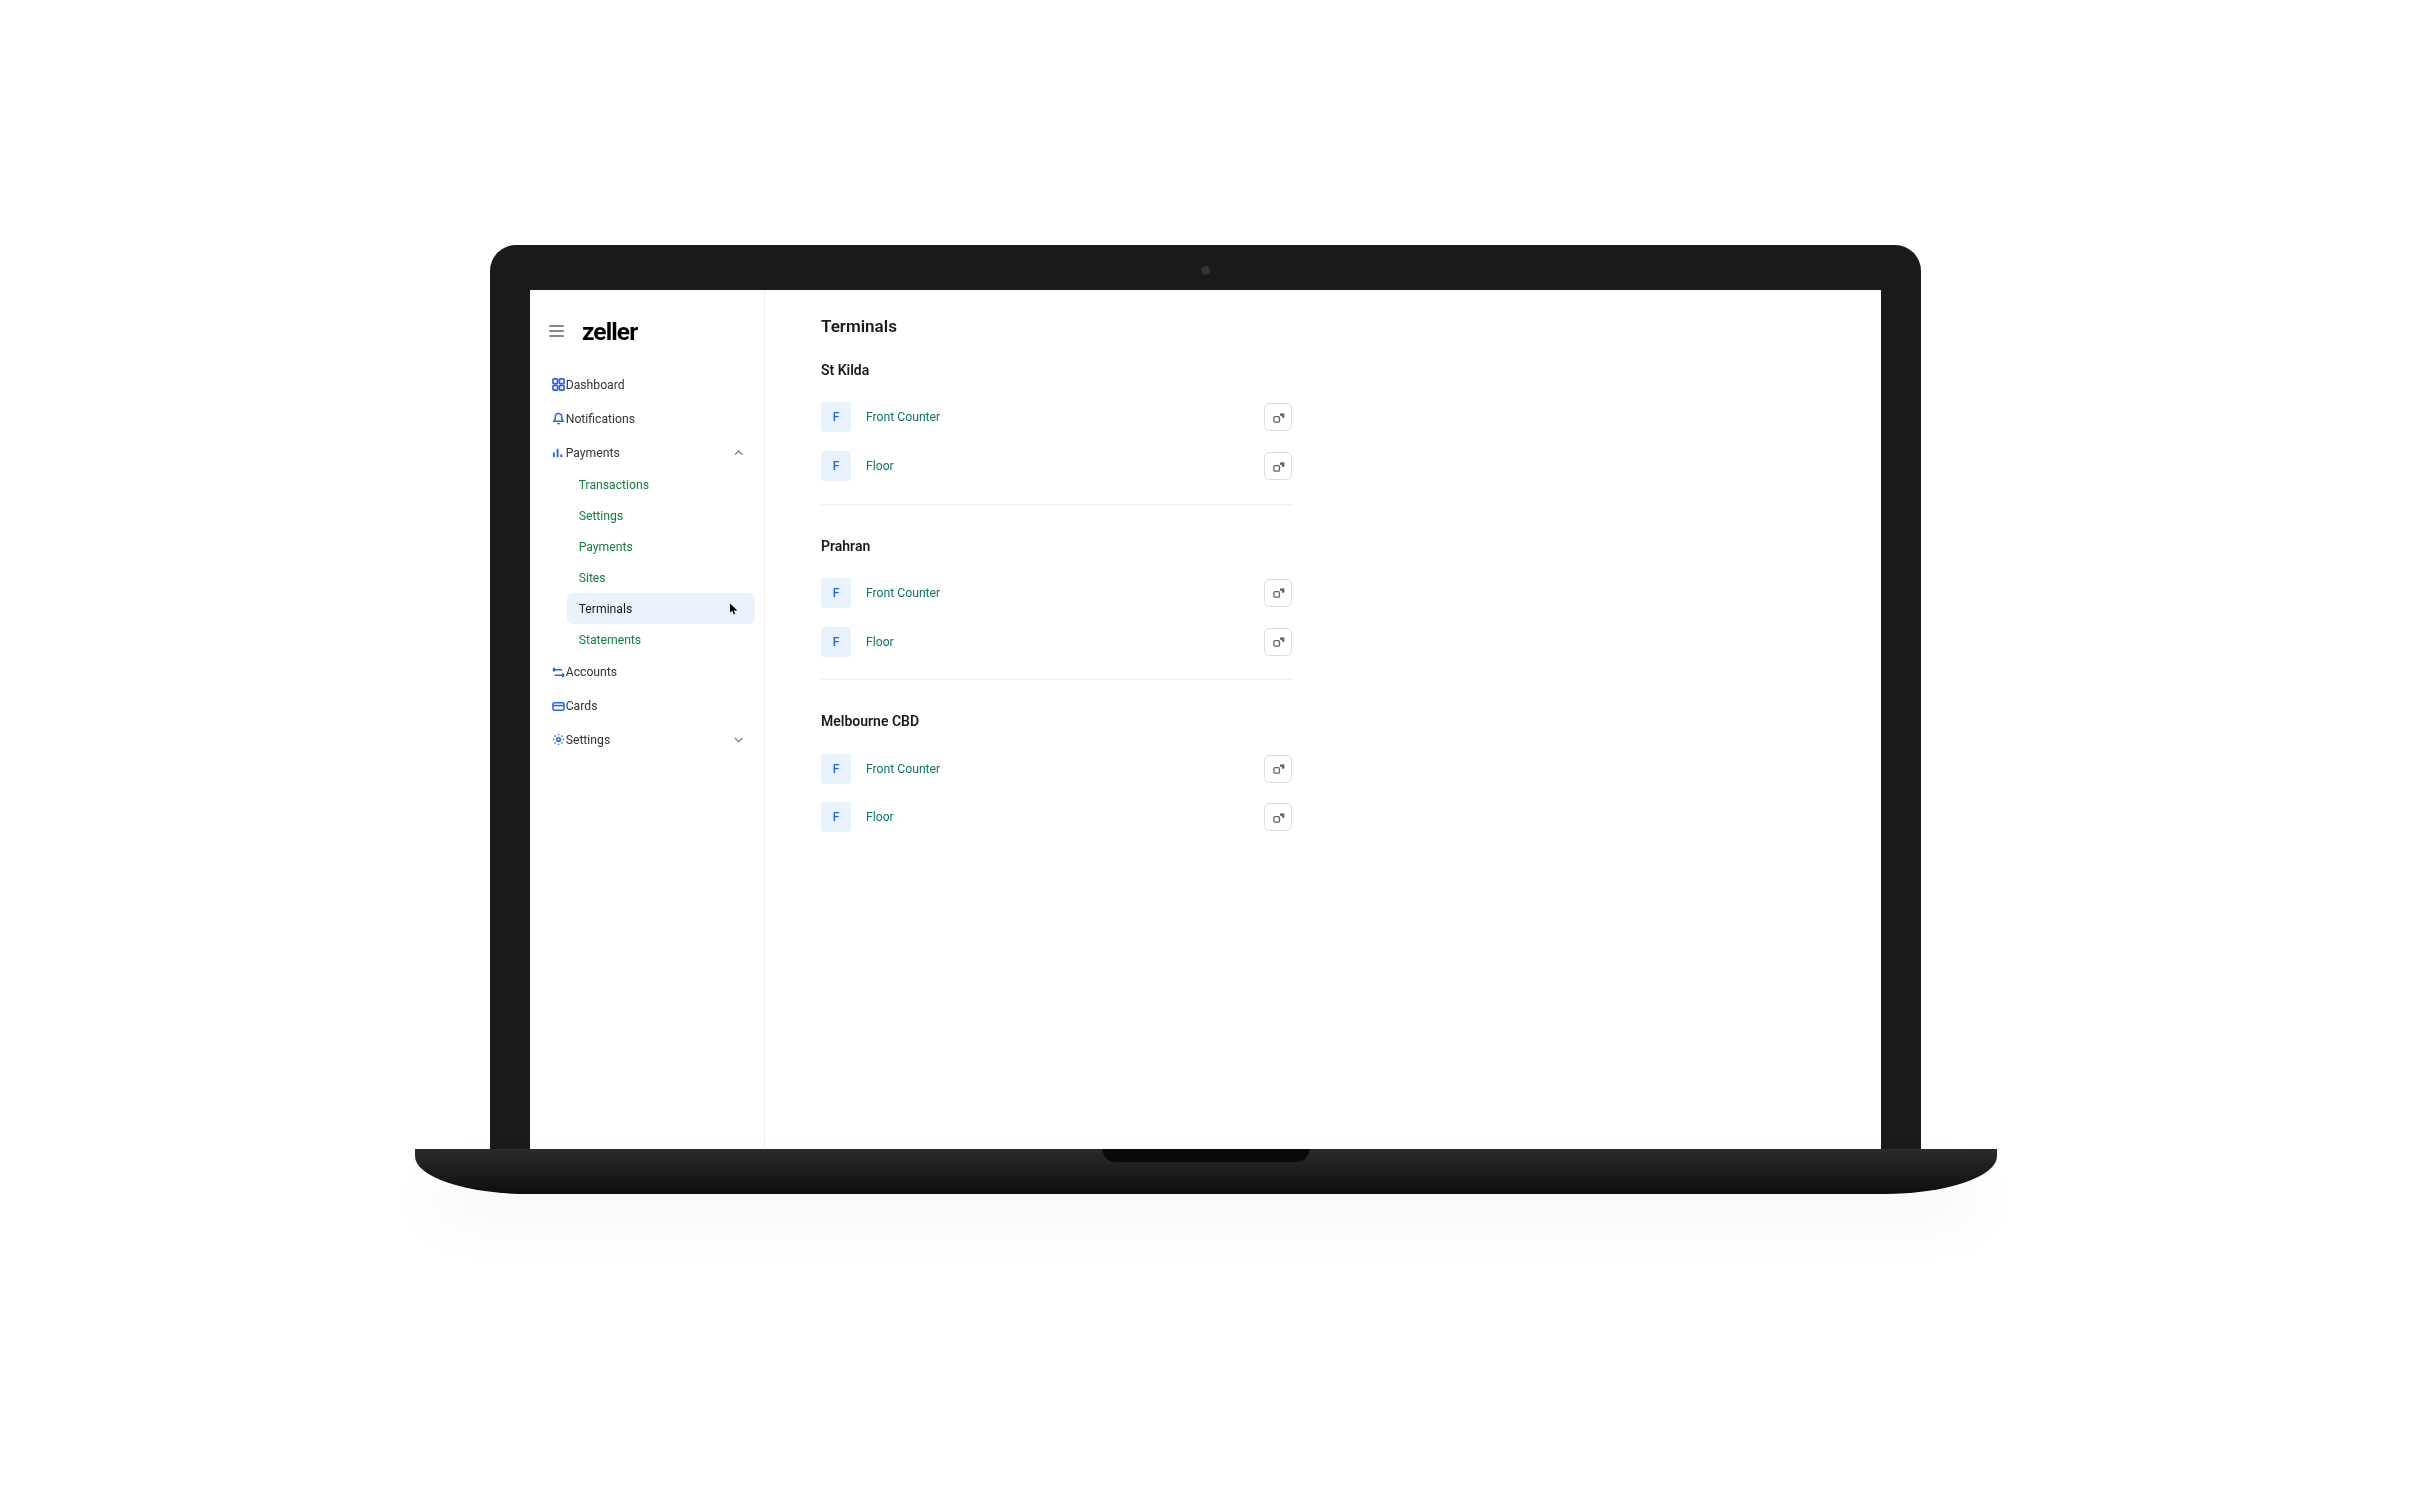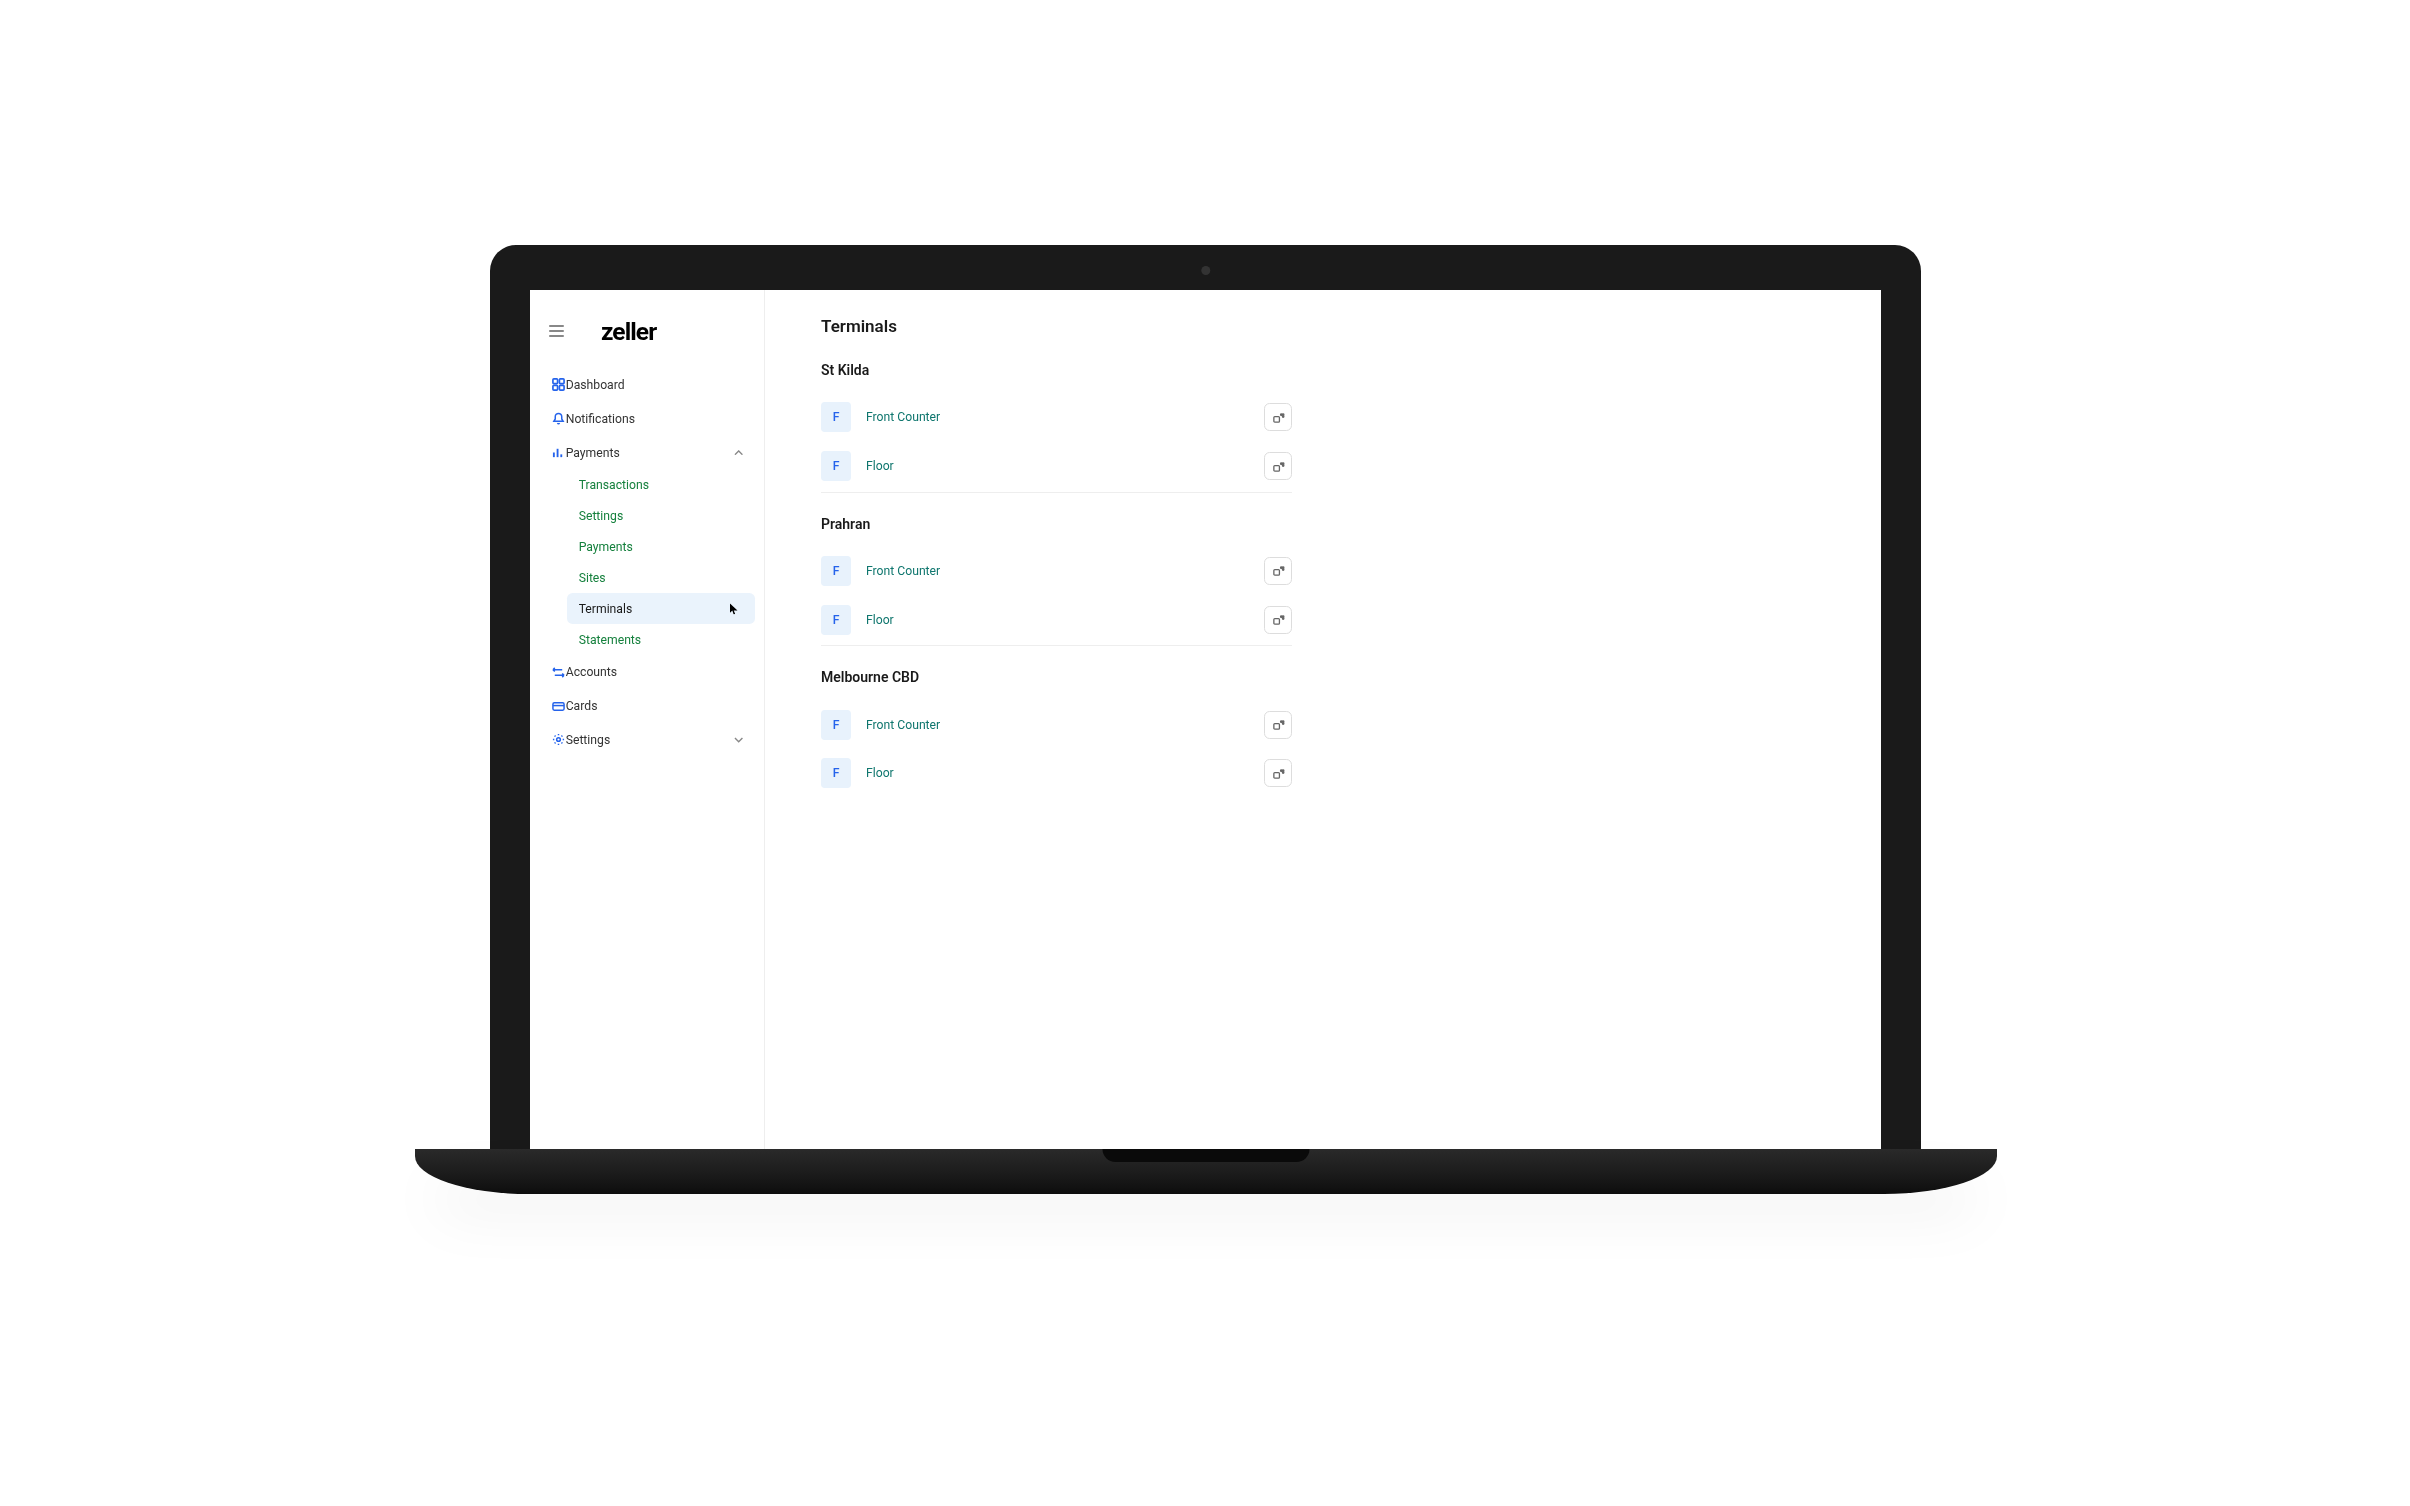--- a/index.html
+++ b/index.html
@@ -66,21 +66,21 @@
       width: 235px;
       border-right: 0.9px solid #eee;
       display: flex;
       flex-direction: column;
       padding: 19px 0;
     }
     .sidebar-header {
       display: flex;
       align-items: center;
       padding: 7.5px 19px 22.6px 19px;
-      gap: 37px;
+      gap: 18px;
     }
     .hamburger {
       width: 15px;
       height: 11.3px;
       display: flex;
       flex-direction: column;
       justify-content: space-between;
       cursor: pointer;
     }
     .hamburger span {
@@ -155,22 +155,22 @@
     }
     .page-title {
       font-size: 17px;
       font-weight: 600;
       color: #1a1a1a;
       margin-bottom: 26px;
     }
     .terminal-section {
       max-width: 471px;
       border-bottom: 0.9px solid #eee;
-      padding-bottom: 1px;
-      margin-bottom: 23px;
+      padding-bottom: 13px;
+      margin-bottom: 33px;
     }
     .terminal-section:last-child {
       border-bottom: none;
     }
     .section-title {
       font-size: 14px;
       font-weight: 600;
       color: #1a1a1a;
       margin-bottom: 15px;
     }

